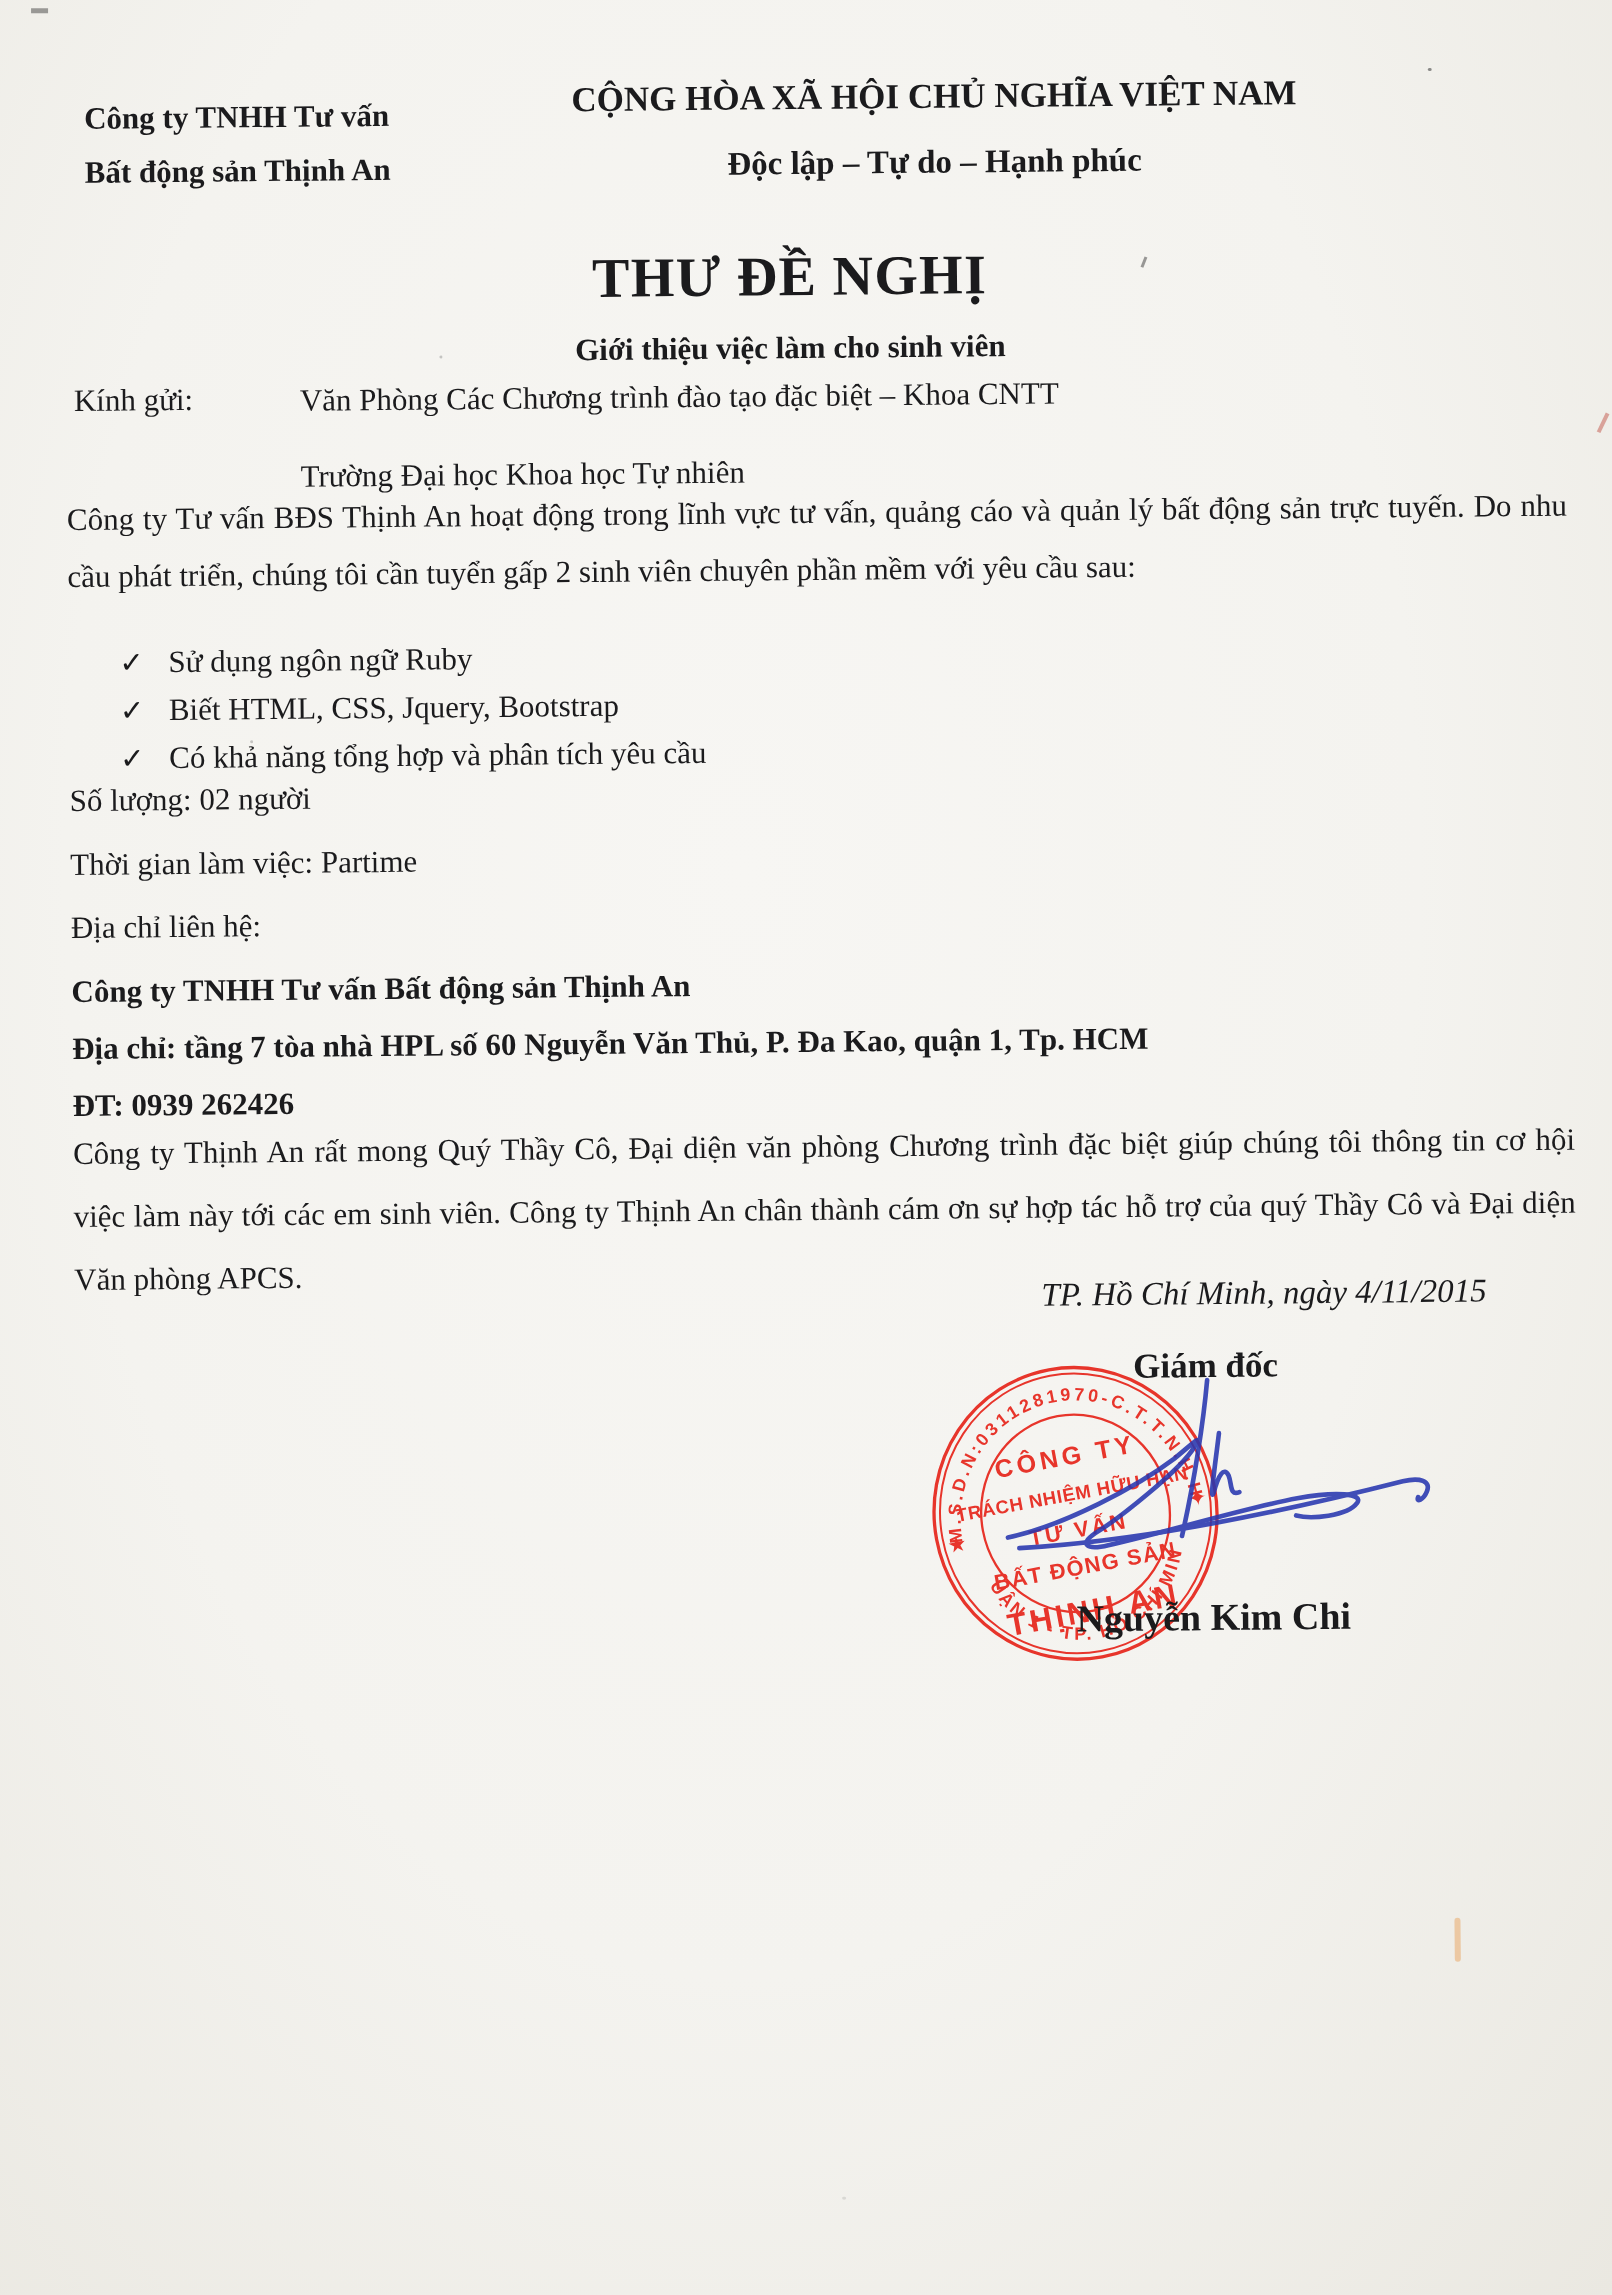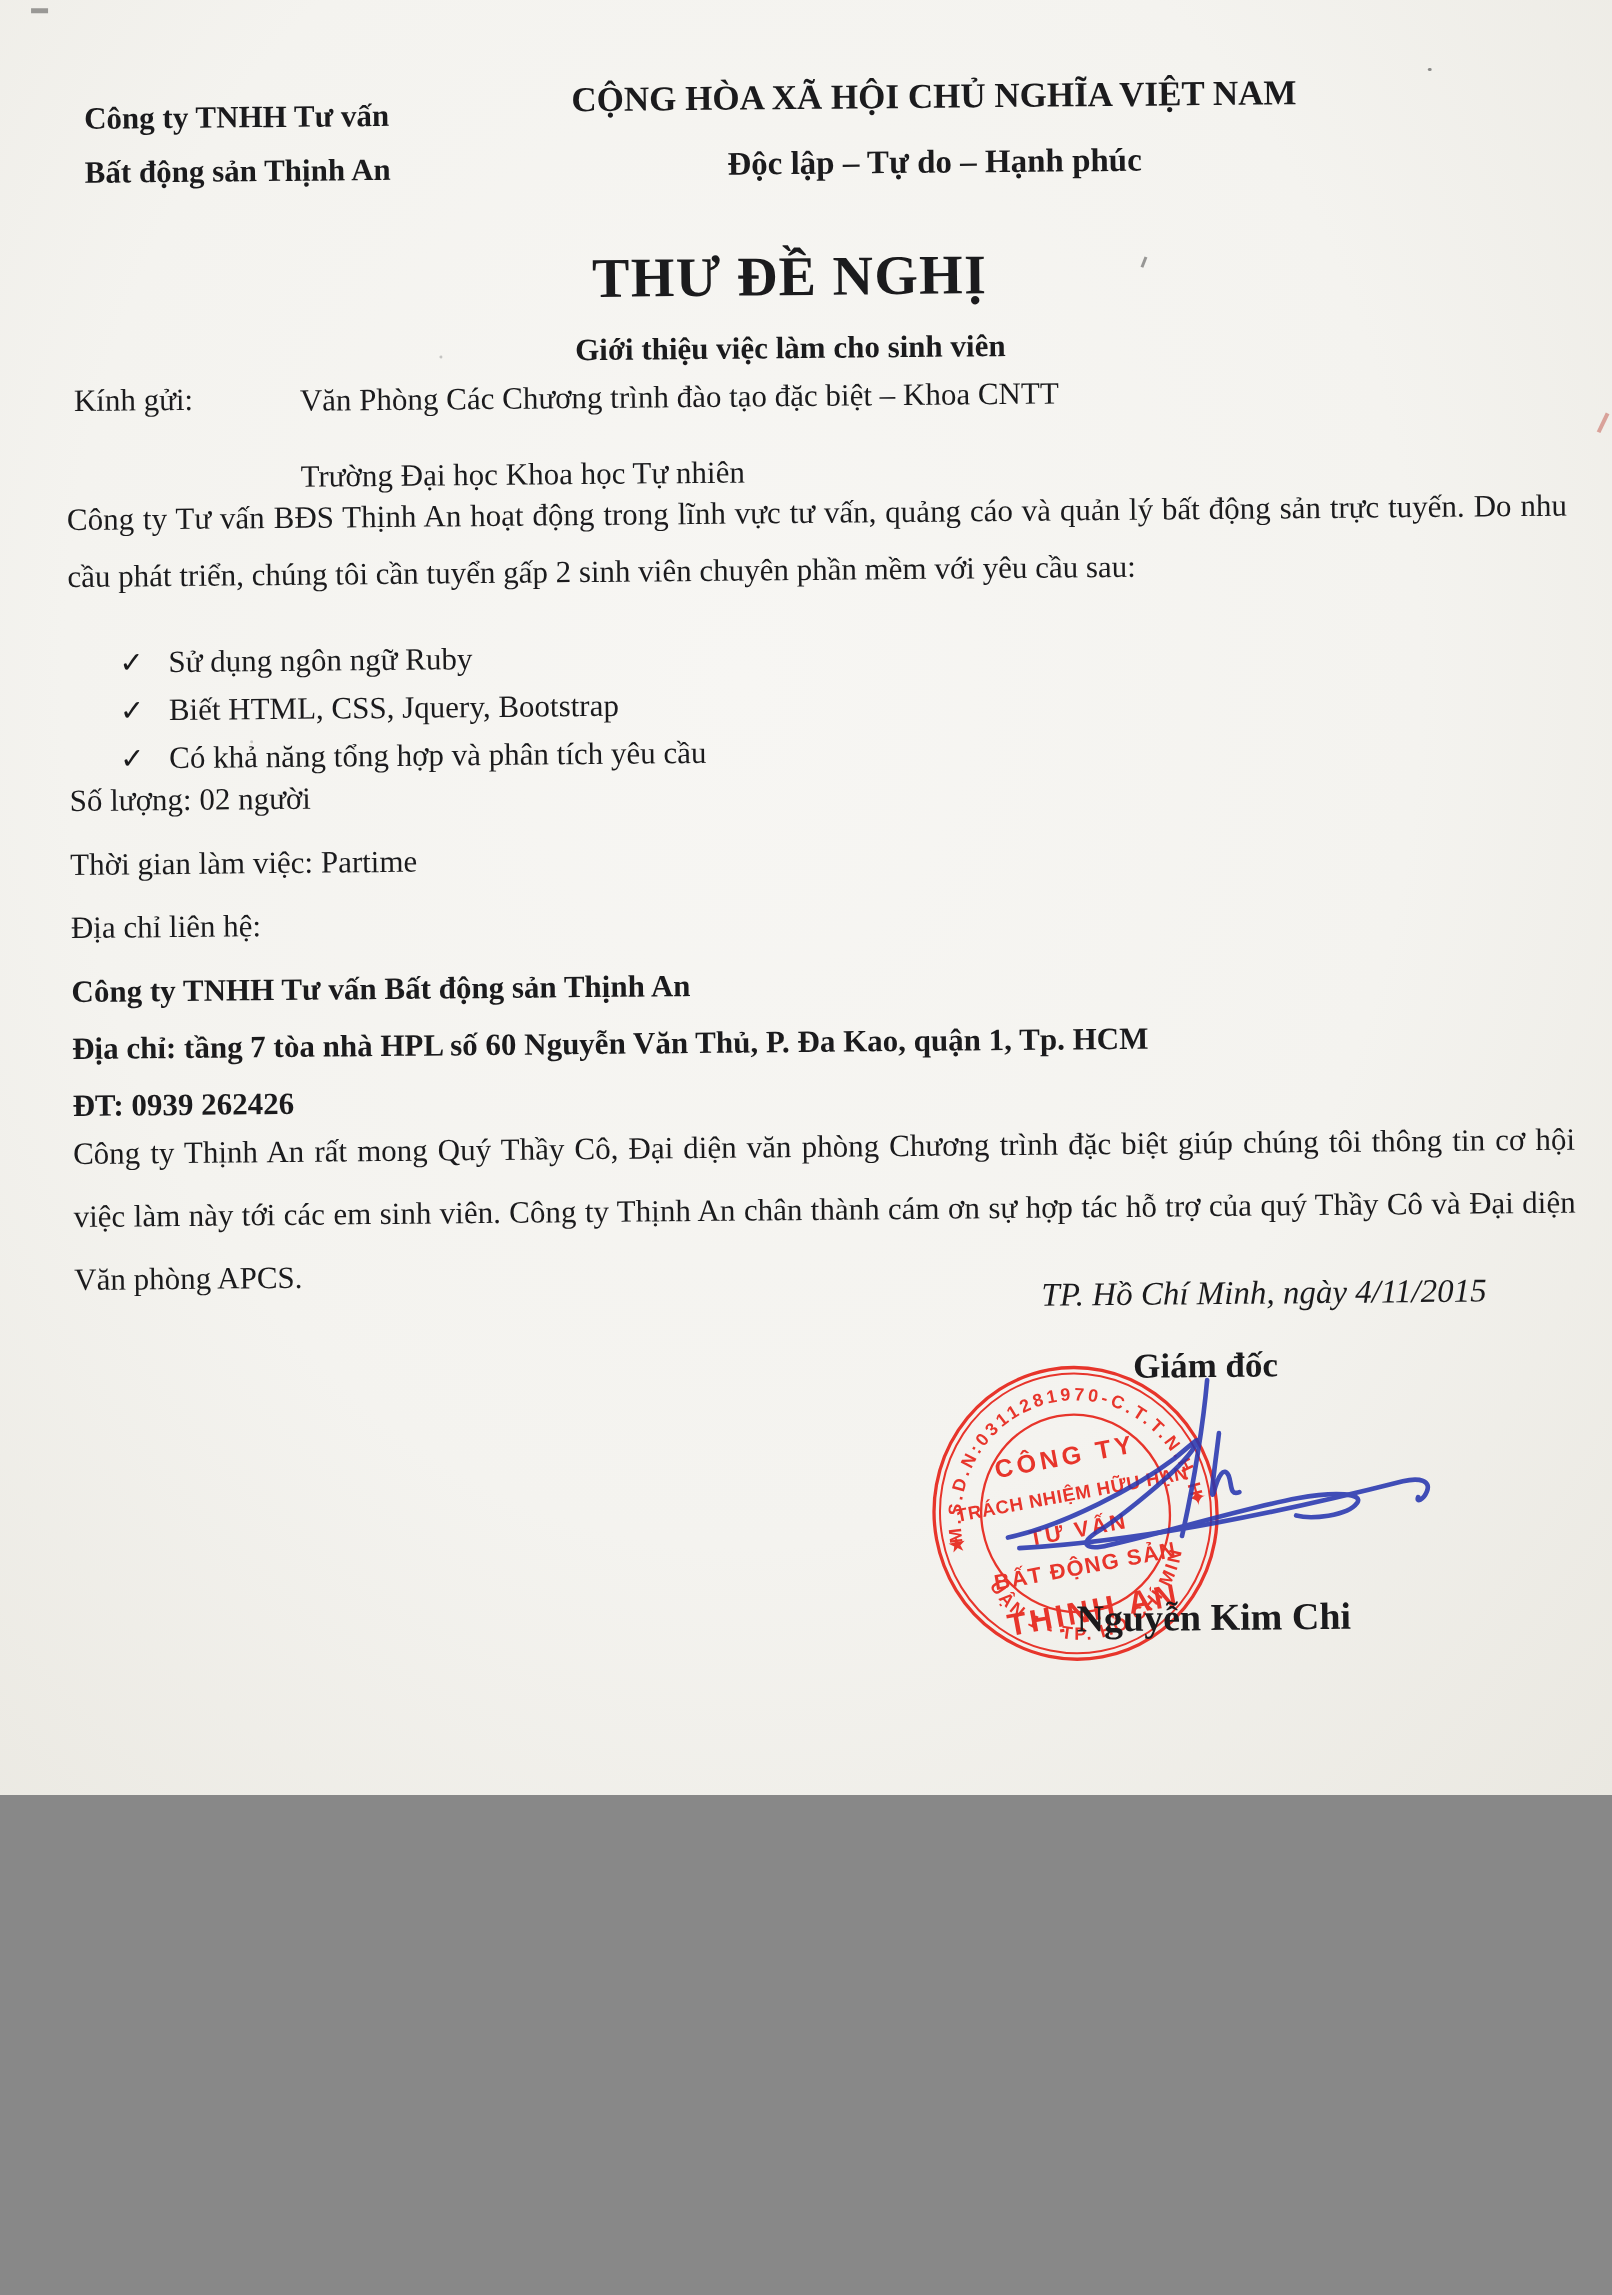--- a/index.html
+++ b/index.html
@@ -1,19 +1,19 @@
 <!DOCTYPE html>
 <html lang="vi" style="font-size:10.6px"><head>
 <meta charset="utf-8">
 <title>Scanned letter</title>
 <style>
   html,body{margin:0;padding:0;background:#888;}
   .page{
     position:relative;
-    width:1612px;height:1795px;
+    width:1612px;height:2295px;
     margin:0 auto;
     background:radial-gradient(ellipse at 46% 38%, #f7f6f3 0%, #f4f3ef 55%, #eae8e1 100%);
     font-family:"Liberation Serif","DejaVu Serif",serif;
     color:#1b1b1d;
     overflow:hidden;
   }
   .tilt{position:absolute;inset:0;transform:rotate(-0.55deg);transform-origin:797px 0;}
 
   .company-block{position:absolute;left:83px;top:85px;font-weight:bold;font-size:31px;line-height:54px;white-space:nowrap;}
   .national-block{position:absolute;left:511px;top:77px;width:844px;text-align:center;}

